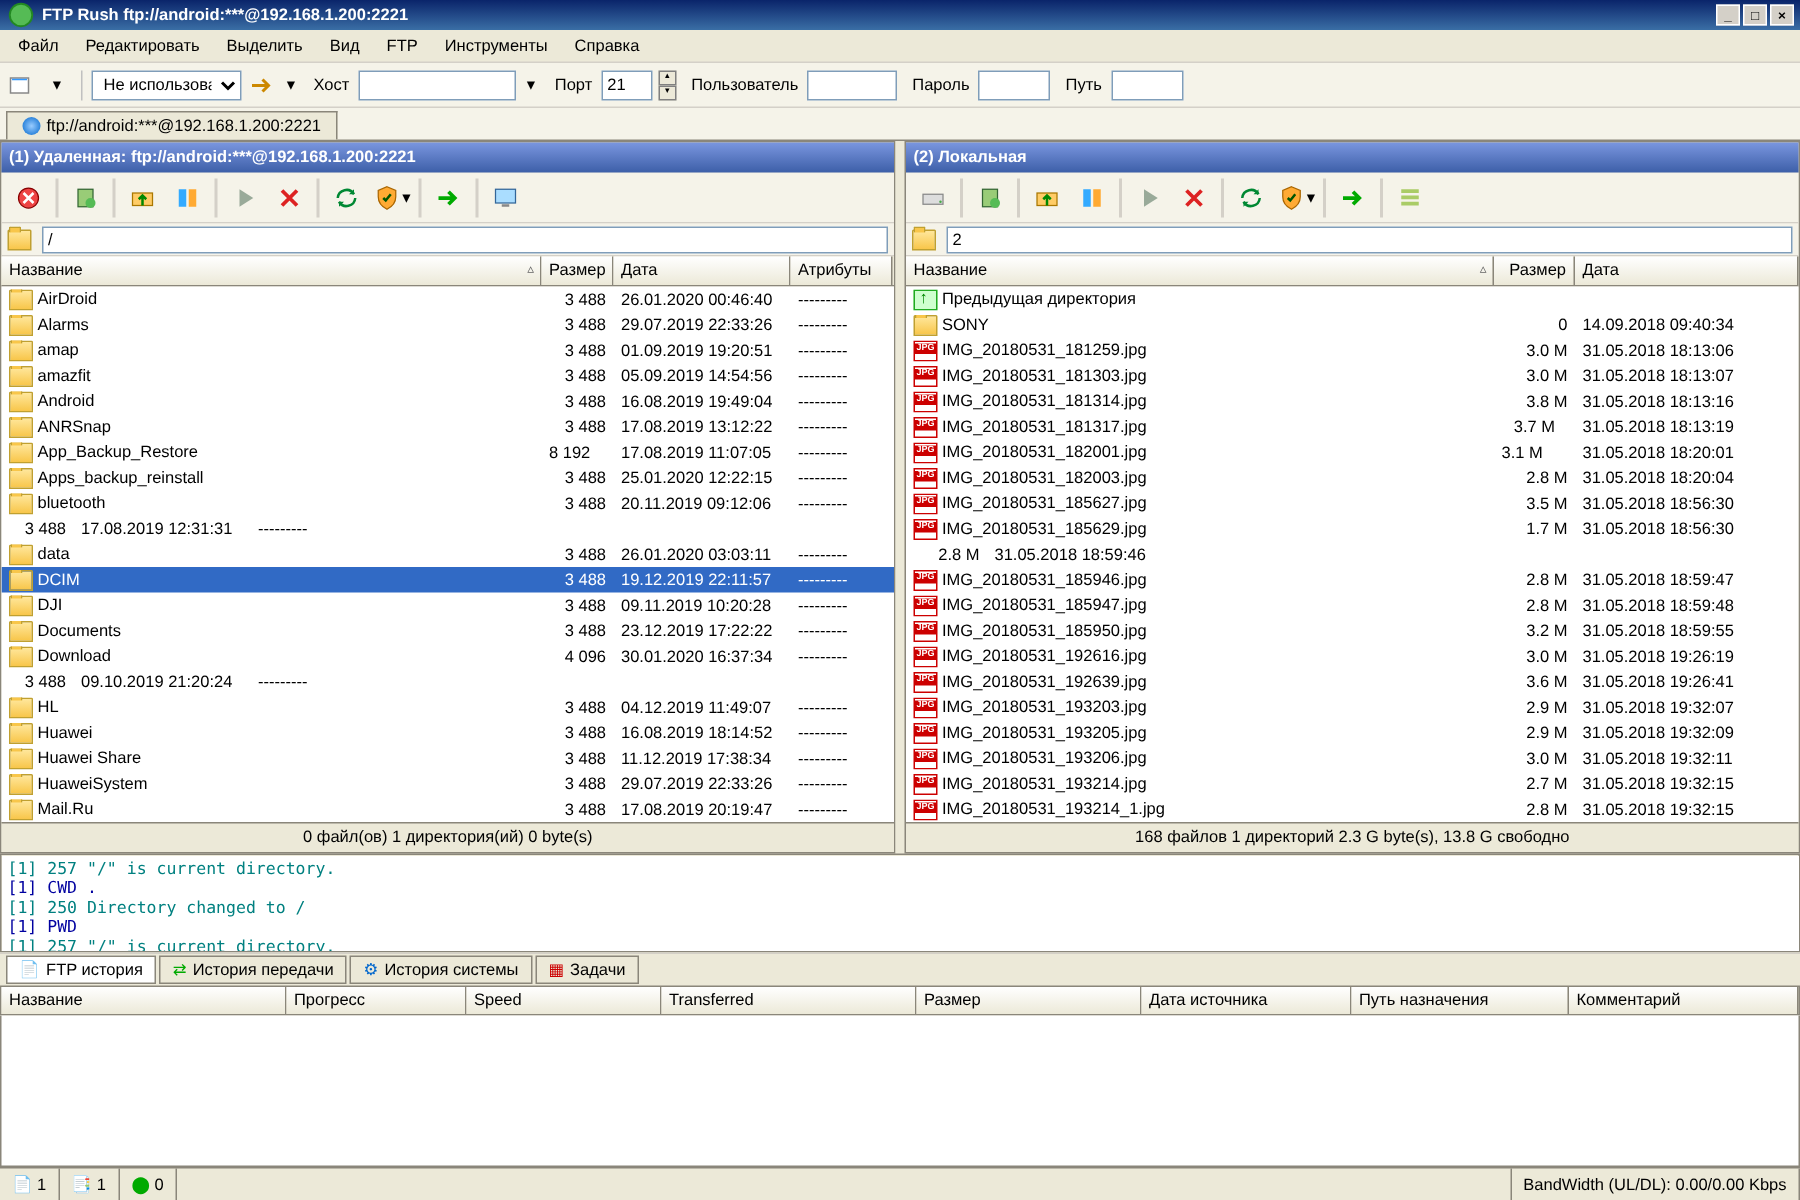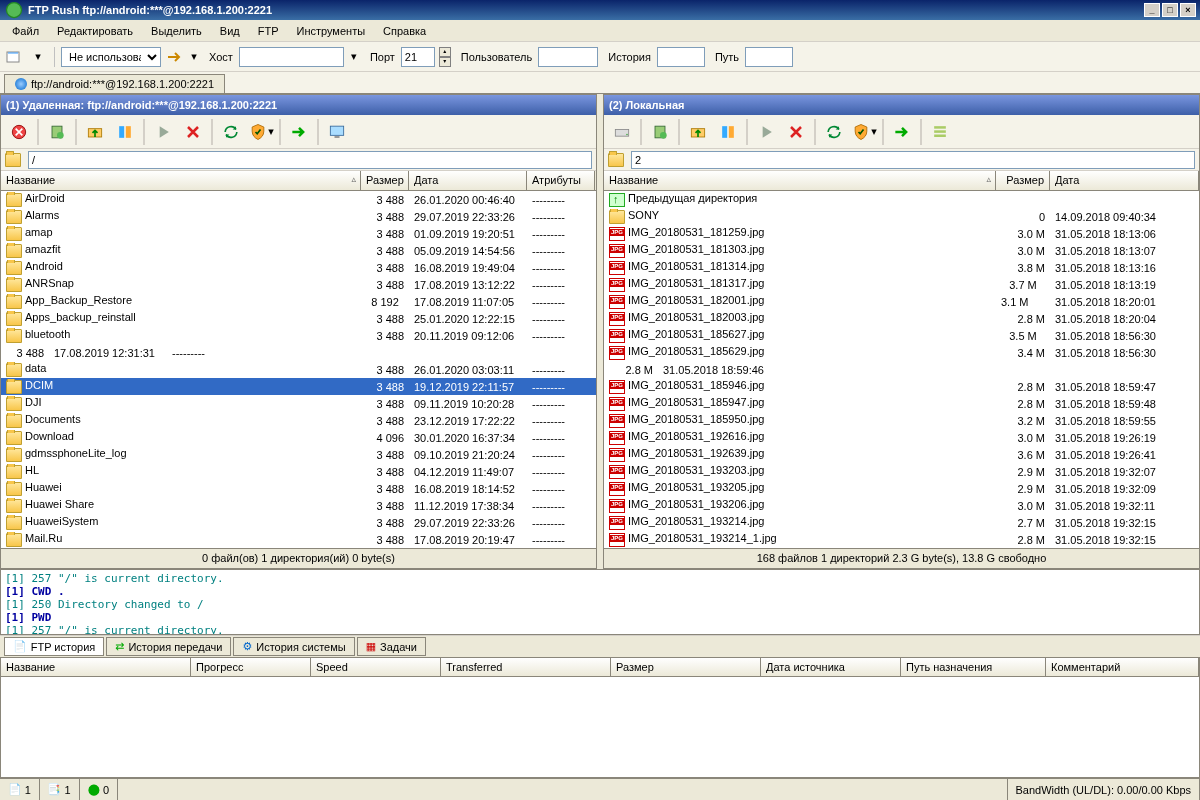--- a/index.html
+++ b/index.html
@@ -37,21 +37,21 @@
 .folder { background:linear-gradient(#ffe79c,#f8c64a); border:1px solid #c0a030; border-radius:1px 1px 0 0; position:relative; }
 .folder::before { content:''; position:absolute; top:-3px; left:0; width:6px; height:3px; background:#f8c64a; border:1px solid #c0a030; border-bottom:none; border-radius:1px 1px 0 0; }
 .jpgico { background:#fff; border:1px solid #c00; position:relative; }
 .jpgico::after { content:'JPG'; position:absolute; top:1px; left:0; font-size:6px; font-weight:bold; color:#fff; background:#c00; width:100%; text-align:center; line-height:7px; }
 .upico { background:#d0ffd0; border:1px solid #2a2; position:relative; }
 .upico::after { content:'↑'; position:absolute; top:-1px; left:3px; font-size:11px; color:#080; font-weight:bold; }
 .statusrow { height:20px; background:#ece9d8; border-top:1px solid #8a867a; text-align:center; padding:3px 0; }
 .log { height:66px; background:#fff; border:1px solid #8a867a; overflow-y:auto; font-family:'Lucida Console',monospace; font-size:11px; padding:2px 4px; }
 .logline { white-space:pre; }
 .log .cyan { color:#008080; }
-.log .blue { color:#0000a0;font-weight:bold; }
+.log .blue { color:#0000a0; }
 .bottabs { height:22px; background:#ece9d8; display:flex; align-items:center; padding:2px 4px; gap:2px; border-top:1px solid #d4d0c8; }
 .btab { padding:2px 8px; border:1px solid #8a867a; background:#ece9d8; display:flex; align-items:center; gap:4px; cursor:pointer; }
 .btab.active { background:#fff; }
 .transhdr { height:20px; display:flex; background:#ece9d8; border:1px solid #8a867a; }
 .transhdr .th { border-right:1px solid #8a867a; padding:3px 5px; background:linear-gradient(#fff,#ece9d8); }
 .transbody { flex:1; background:#fff; border:1px solid #8a867a; border-top:none; }
 .statusbar { height:22px; background:#ece9d8; border-top:1px solid #8a867a; display:flex; align-items:center; }
 .sb { padding:2px 8px; border-right:1px solid #8a867a; height:100%; display:flex; align-items:center; gap:3px; }
 .sort-arrow { position:absolute; right:4px; top:3px; font-size:9px; color:#666; }
 svg { width:20px; height:20px; }
@@ -102,21 +102,21 @@
   <input class="tb-input" style="width: 105px;">
   <span class="icon" style="width:12px">▾</span>
   <span class="field-label">Порт</span>
   <input class="tb-input" style="width: 34px;" value="21">
   <span class="spin">
       <div>▴</div>
       <div>▾</div>
     </span>
   <span class="field-label">Пользователь</span>
   <input class="tb-input" style="width: 60px;">
-  <span class="field-label">История</span>
+  <span class="field-label">Пароль</span>
   <input class="tb-input" type="password" style="width: 48px;">
   <span class="field-label">Путь</span>
   <input class="tb-input" style="width: 48px;">
 </div>
 
 <div class="tabstrip">
   <div class="tab">
     <span style="width:12px;height:12px;background:radial-gradient(#9cf,#06c);border-radius:50%"></span>
     <span>ftp://android:***@192.168.1.200:2221</span>
   </div>
@@ -233,21 +233,21 @@
           <div class="c" style="width:68px">---------</div>
         </div>
         <div class="row">
           <div class="c" style="width:360px"><span class="fileicon folder"></span>ANRSnap</div>
           <div class="c" style="width:48px;text-align:right">3 488</div>
           <div class="c" style="width:118px">17.08.2019 13:12:22</div>
           <div class="c" style="width:68px">---------</div>
         </div>
         <div class="row">
           <div class="c" style="width:360px"><span class="fileicon folder"></span>App_Backup_Restore</div>
-          <div class="c" style="width:48px;text-align:center">8 192</div>
+          <div class="c" style="width:48px;text-align:left">8 192</div>
           <div class="c" style="width:118px">17.08.2019 11:07:05</div>
           <div class="c" style="width:68px">---------</div>
         </div>
         <div class="row">
           <div class="c" style="width:360px"><span class="fileicon folder"></span>Apps_backup_reinstall</div>
           <div class="c" style="width:48px;text-align:right">3 488</div>
           <div class="c" style="width:118px">25.01.2020 12:22:15</div>
           <div class="c" style="width:68px">---------</div>
         </div>
         <div class="row">
@@ -285,21 +285,20 @@
           <div class="c" style="width:118px">23.12.2019 17:22:22</div>
           <div class="c" style="width:68px">---------</div>
         </div>
         <div class="row">
           <div class="c" style="width:360px"><span class="fileicon folder"></span>Download</div>
           <div class="c" style="width:48px;text-align:right">4 096</div>
           <div class="c" style="width:118px">30.01.2020 16:37:34</div>
           <div class="c" style="width:68px">---------</div>
         </div>
         <div class="row">
-          <div class="c" style="width:360px"><span class="fileicon folder"></span>gdmssphoneLite_log</div>
           <div class="c" style="width:48px;text-align:right">3 488</div>
           <div class="c" style="width:118px">09.10.2019 21:20:24</div>
           <div class="c" style="width:68px">---------</div>
         </div>
         <div class="row">
           <div class="c" style="width:360px"><span class="fileicon folder"></span>HL</div>
           <div class="c" style="width:48px;text-align:right">3 488</div>
           <div class="c" style="width:118px">04.12.2019 11:49:07</div>
           <div class="c" style="width:68px">---------</div>
         </div>
@@ -444,26 +443,26 @@
           <div class="c" style="width:54px;text-align:left">3.1 M</div>
           <div class="c" style="flex:1">31.05.2018 18:20:01</div>
         </div>
         <div class="row">
           <div class="c" style="width:392px"><span class="fileicon jpgico"></span>IMG_20180531_182003.jpg</div>
           <div class="c" style="width:54px;text-align:right">2.8 M</div>
           <div class="c" style="flex:1">31.05.2018 18:20:04</div>
         </div>
         <div class="row">
           <div class="c" style="width:392px"><span class="fileicon jpgico"></span>IMG_20180531_185627.jpg</div>
-          <div class="c" style="width:54px;text-align:center">3.5 M</div>
+          <div class="c" style="width:54px;text-align:right">3.5 M</div>
           <div class="c" style="flex:1">31.05.2018 18:56:30</div>
         </div>
         <div class="row">
           <div class="c" style="width:392px"><span class="fileicon jpgico"></span>IMG_20180531_185629.jpg</div>
-          <div class="c" style="width:54px;text-align:right">3.4 M</div>
+          <div class="c" style="width:54px;text-align:right">1.7 M</div>
           <div class="c" style="flex:1">31.05.2018 18:56:30</div>
         </div>
         <div class="row">
           <div class="c" style="width:54px;text-align:right">2.8 M</div>
           <div class="c" style="flex:1">31.05.2018 18:59:46</div>
         </div>
         <div class="row">
           <div class="c" style="width:392px"><span class="fileicon jpgico"></span>IMG_20180531_185946.jpg</div>
           <div class="c" style="width:54px;text-align:right">2.8 M</div>
           <div class="c" style="flex:1">31.05.2018 18:59:47</div>

